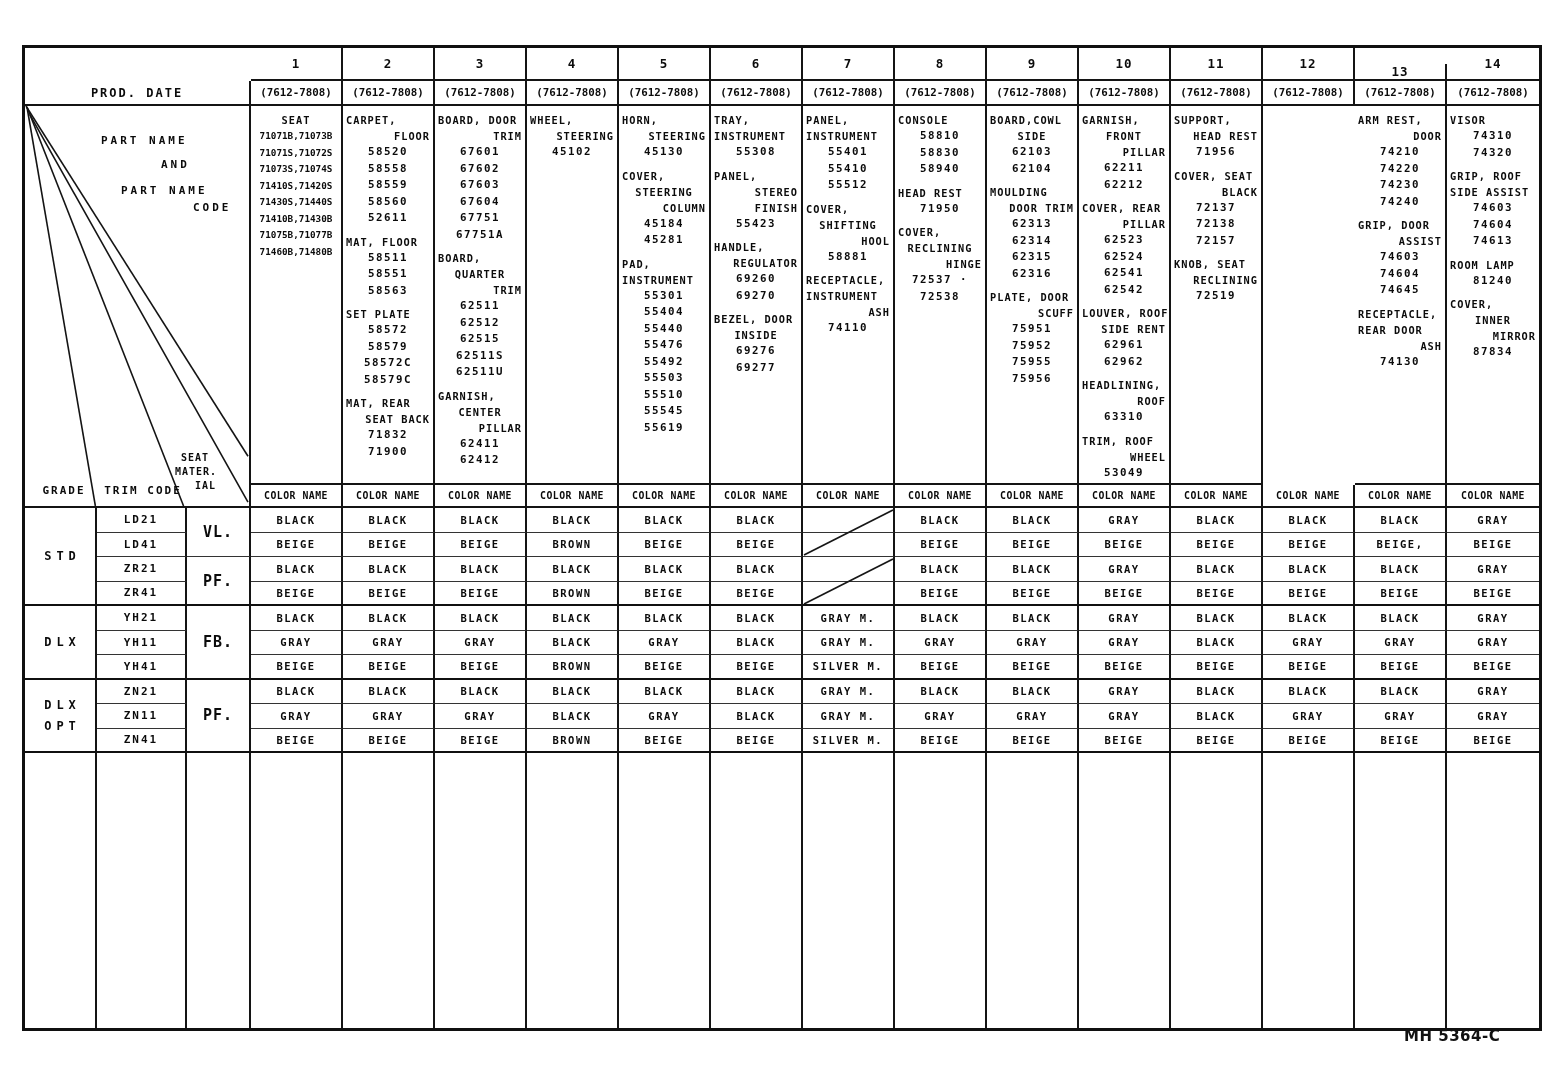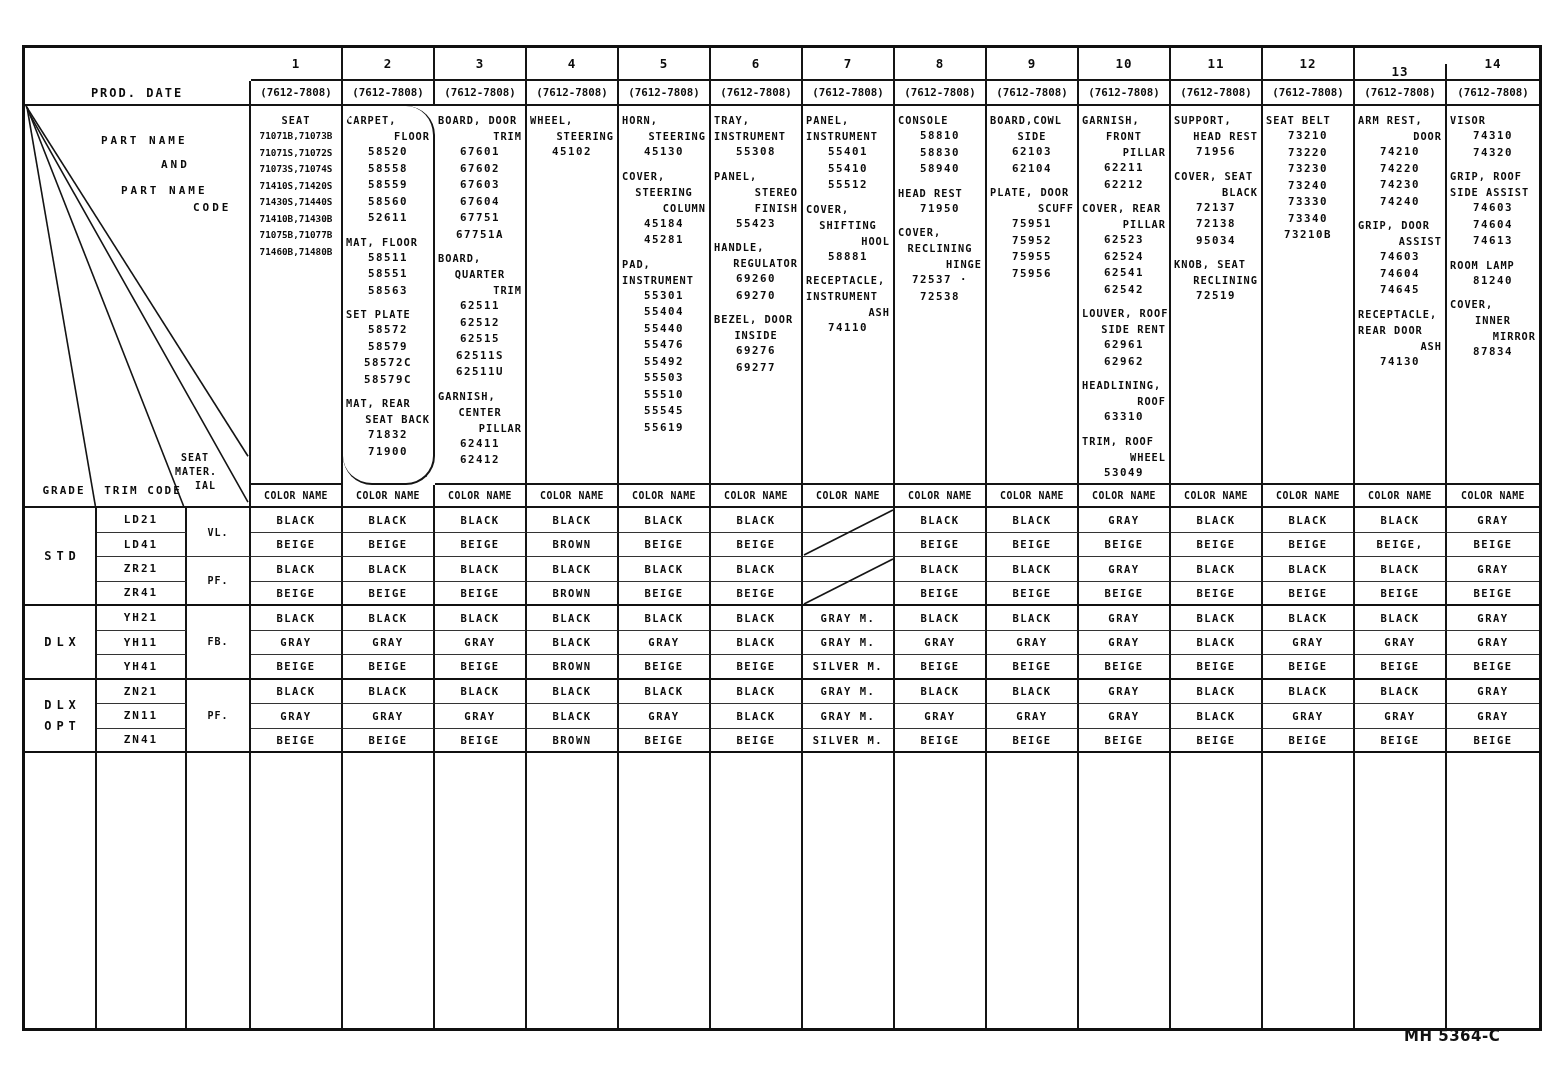--- a/index.html
+++ b/index.html
@@ -19,21 +19,21 @@
   .diag{border-bottom:2px solid #141414;}
   .part{border-bottom:2px solid #141414;padding-top:6px;overflow:hidden;}
   .cname{display:flex;align-items:center;justify-content:center;font-size:9.8px;font-weight:700;
          letter-spacing:.5px;border-bottom:2px solid #141414;white-space:nowrap;}
   .cv{display:flex;align-items:center;justify-content:center;font-size:10.5px;font-weight:700;letter-spacing:1.5px;white-space:nowrap;}
   .rb{border-bottom:1.4px solid #333;}
   .gb{border-bottom:2.4px solid #101010;}
   .grade{display:flex;flex-direction:column;align-items:center;justify-content:center;gap:7px;
          font-size:12px;font-weight:700;letter-spacing:5px;text-indent:5px;}
   .trim{display:flex;align-items:center;justify-content:center;font-size:11px;font-weight:700;letter-spacing:2px;}
-  .seat{display:flex;align-items:center;justify-content:center;font-size:10px;font-weight:700;letter-spacing:1px;}
+  .seat{display:flex;align-items:center;justify-content:center;font-size:15px;font-weight:700;letter-spacing:1px;}
   .pgroup{margin-bottom:7px;}
   .pline{font-weight:700;font-size:10.3px;line-height:16px;padding:0 3px;letter-spacing:1px;white-space:nowrap;}
   .al-l{text-align:left;}.al-c{text-align:center;}.al-r{text-align:right;}
   .pnum{font-weight:700;font-size:10.8px;line-height:16.5px;text-align:center;letter-spacing:1.5px;white-space:nowrap;}
   .pnum.sm{font-size:9.3px;letter-spacing:0;}
   .corner-label{position:absolute;font-weight:700;white-space:nowrap;}
   .overlay{position:absolute;inset:0;width:100%;height:100%;pointer-events:none;z-index:5;}
   .fan{position:absolute;inset:0;width:100%;height:100%;pointer-events:none;}
   .footer{position:absolute;left:1404px;top:1027px;font-family:"DejaVu Sans",sans-serif;
           font-weight:700;font-size:15px;letter-spacing:.5px;color:#111;}
@@ -100,21 +100,21 @@
           <div class="pnum sm">71071S,71072S</div>
           <div class="pnum sm">71073S,71074S</div>
           <div class="pnum sm">71410S,71420S</div>
           <div class="pnum sm">71430S,71440S</div>
           <div class="pnum sm">71410B,71430B</div>
           <div class="pnum sm">71075B,71077B</div>
           <div class="pnum sm">71460B,71480B</div>
         </div>
       </div>
       <div class="cell cname" style="grid-area: 4 / 4;">COLOR NAME</div>
-      <div class="cell part" style="grid-area: 3 / 5; border-radius: 29px;">
+      <div class="cell part" style="grid-area: 3 / 5;">
         <div class="pgroup">
           <div class="pline al-l">CARPET,</div>
           <div class="pline al-r">FLOOR</div>
           <div class="pnum">58520</div>
           <div class="pnum">58558</div>
           <div class="pnum">58559</div>
           <div class="pnum">58560</div>
           <div class="pnum">52611</div>
         </div>
         <div class="pgroup">
@@ -273,20 +273,28 @@
       </div>
       <div class="cell cname" style="grid-area: 4 / 11;">COLOR NAME</div>
       <div class="cell part" style="grid-area: 3 / 12;">
         <div class="pgroup">
           <div class="pline al-l">BOARD,COWL</div>
           <div class="pline al-c">SIDE</div>
           <div class="pnum">62103</div>
           <div class="pnum">62104</div>
         </div>
         <div class="pgroup">
+          <div class="pline al-l">MOULDING</div>
+          <div class="pline al-r">DOOR TRIM</div>
+          <div class="pnum">62313</div>
+          <div class="pnum">62314</div>
+          <div class="pnum">62315</div>
+          <div class="pnum">62316</div>
+        </div>
+        <div class="pgroup">
           <div class="pline al-l">PLATE, DOOR</div>
           <div class="pline al-r">SCUFF</div>
           <div class="pnum">75951</div>
           <div class="pnum">75952</div>
           <div class="pnum">75955</div>
           <div class="pnum">75956</div>
         </div>
       </div>
       <div class="cell cname" style="grid-area: 4 / 12;">COLOR NAME</div>
       <div class="cell part" style="grid-area: 3 / 13;">
@@ -327,41 +335,29 @@
         <div class="pgroup">
           <div class="pline al-l">SUPPORT,</div>
           <div class="pline al-r">HEAD REST</div>
           <div class="pnum">71956</div>
         </div>
         <div class="pgroup">
           <div class="pline al-l">COVER, SEAT</div>
           <div class="pline al-r">BLACK</div>
           <div class="pnum">72137</div>
           <div class="pnum">72138</div>
-          <div class="pnum">95034</div>
+          <div class="pnum">72157</div>
         </div>
         <div class="pgroup">
           <div class="pline al-l">KNOB, SEAT</div>
           <div class="pline al-r">RECLINING</div>
           <div class="pnum">72519</div>
         </div>
       </div>
       <div class="cell cname" style="grid-area: 4 / 14;">COLOR NAME</div>
-      <div class="cell part" style="grid-area: 3 / 15;">
-        <div class="pgroup">
-          <div class="pline al-l">SEAT BELT</div>
-          <div class="pnum">73210</div>
-          <div class="pnum">73220</div>
-          <div class="pnum">73230</div>
-          <div class="pnum">73240</div>
-          <div class="pnum">73330</div>
-          <div class="pnum">73340</div>
-          <div class="pnum">73210B</div>
-        </div>
-      </div>
       <div class="cell cname" style="grid-area: 4 / 15;">COLOR NAME</div>
       <div class="cell part" style="grid-area: 3 / 16;">
         <div class="pgroup">
           <div class="pline al-l">ARM REST,</div>
           <div class="pline al-r">DOOR</div>
           <div class="pnum">74210</div>
           <div class="pnum">74220</div>
           <div class="pnum">74230</div>
           <div class="pnum">74240</div>
         </div>

